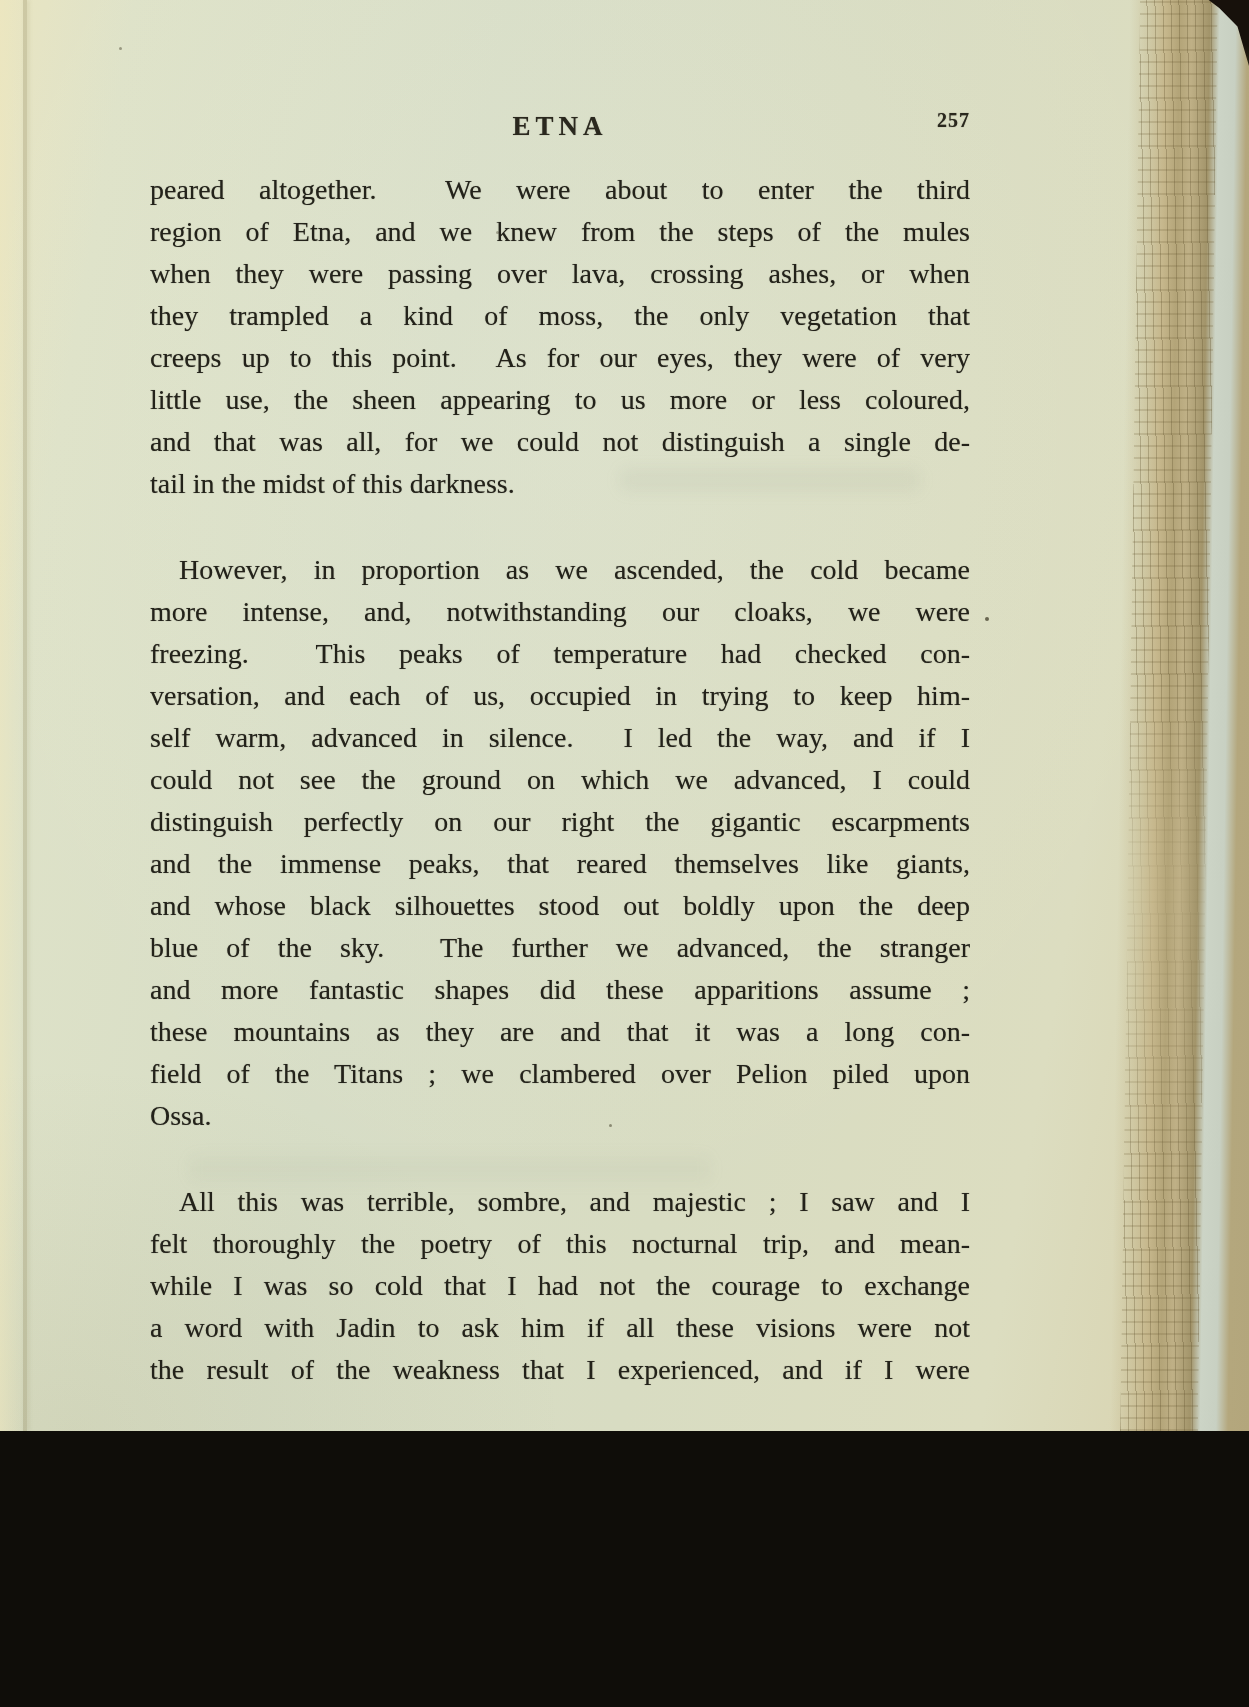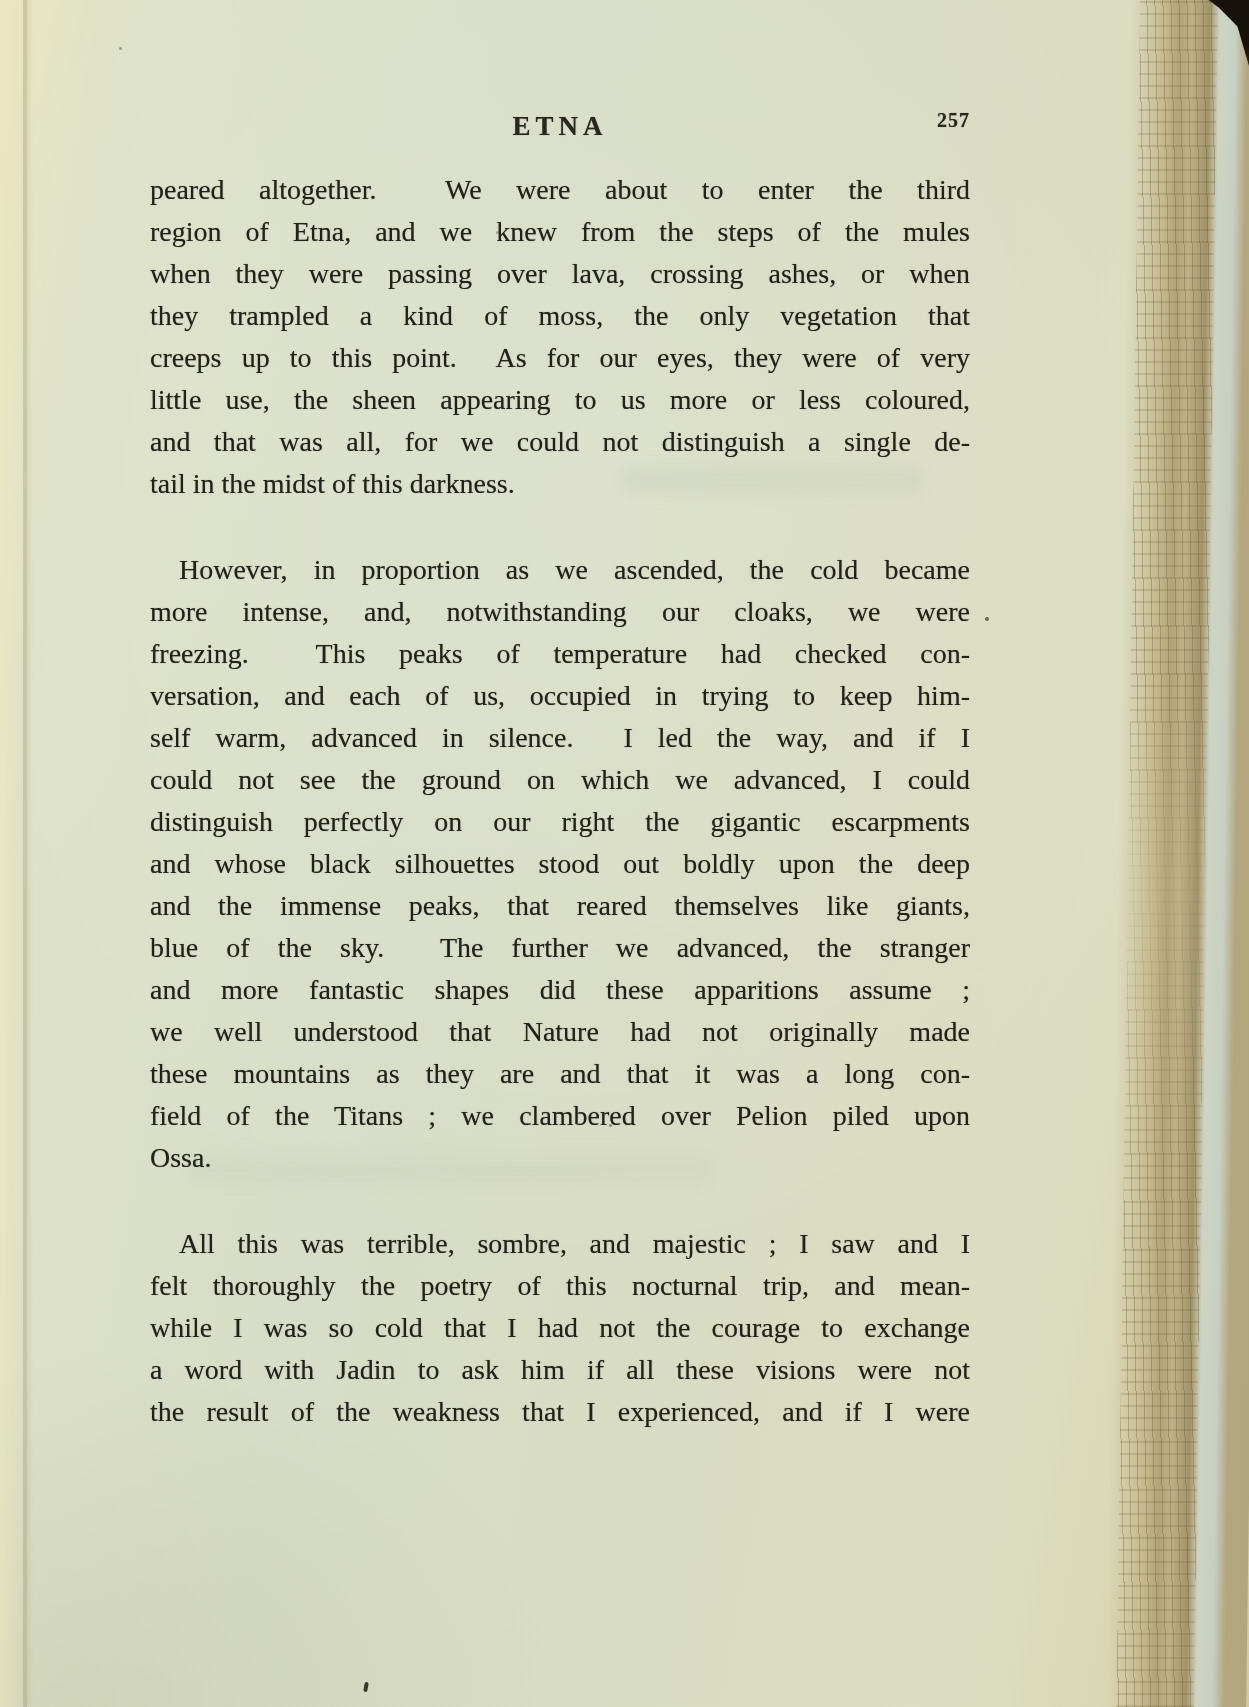--- a/index.html
+++ b/index.html
@@ -4,21 +4,21 @@
 <style>
   html, body {
     margin: 0; padding: 0;
     width: 1249px; height: 1707px;
     background: #0f0d09;
     overflow: hidden;
     font-family: "Liberation Serif", "DejaVu Serif", serif;
   }
   .photo {
     position: absolute; left: 0; top: 0;
-    width: 1249px; height: 1707px;
+    width: 1249px; height: 1431px;
     background:
       radial-gradient(ellipse 950px 1150px at 46% 30%, rgba(248,250,240,0.16), rgba(0,0,0,0) 70%),
       radial-gradient(ellipse 700px 520px at 6% 100%, rgba(140,136,92,0.12), rgba(0,0,0,0) 70%),
       linear-gradient(100deg, #e9e5c2 0%, #dee2c8 9%, #d7ddc6 34%, #d8dcc2 58%, #dcddc0 82%, #d8d2ae 97%, #cfc8a2 100%);
     overflow: hidden;
   }
 
   
   .left-strip {
     position: absolute; left: 0; top: 0; width: 24px; height: 100%;
@@ -137,25 +137,24 @@
           <div class="line flush-left">tail in the midst of this darkness.</div>
         </div>
         <div class="paragraph">
           <div class="line indent">However, in proportion as we ascended, the cold became</div>
           <div class="line">more intense, and, notwithstanding our cloaks, we were</div>
           <div class="line">freezing.  This peaks of temperature had checked con-</div>
           <div class="line">versation, and each of us, occupied in trying to keep him-</div>
           <div class="line">self warm, advanced in silence.  I led the way, and if I</div>
           <div class="line">could not see the ground on which we advanced, I could</div>
           <div class="line">distinguish perfectly on our right the gigantic escarpments</div>
+          <div class="line">and the immense peaks, that reared themselves like giants,</div>
           <div class="line">and whose black silhouettes stood out boldly upon the deep</div>
-          <div class="line">and the immense peaks, that reared themselves like giants,</div>
           <div class="line">blue of the sky.  The further we advanced, the stranger</div>
           <div class="line">and more fantastic shapes did these apparitions assume ;</div>
-          <div class="line">we well understood that Nature had not originally made</div>
           <div class="line">these mountains as they are and that it was a long con-</div>
           <div class="line">field of the Titans ; we clambered over Pelion piled upon</div>
           <div class="line flush-left">Ossa.</div>
         </div>
         <div class="paragraph">
           <div class="line indent">All this was terrible, sombre, and majestic ; I saw and I</div>
           <div class="line">felt thoroughly the poetry of this nocturnal trip, and mean-</div>
           <div class="line">while I was so cold that I had not the courage to exchange</div>
           <div class="line">a word with Jadin to ask him if all these visions were not</div>
           <div class="line">the result of the weakness that I experienced, and if I were</div>

